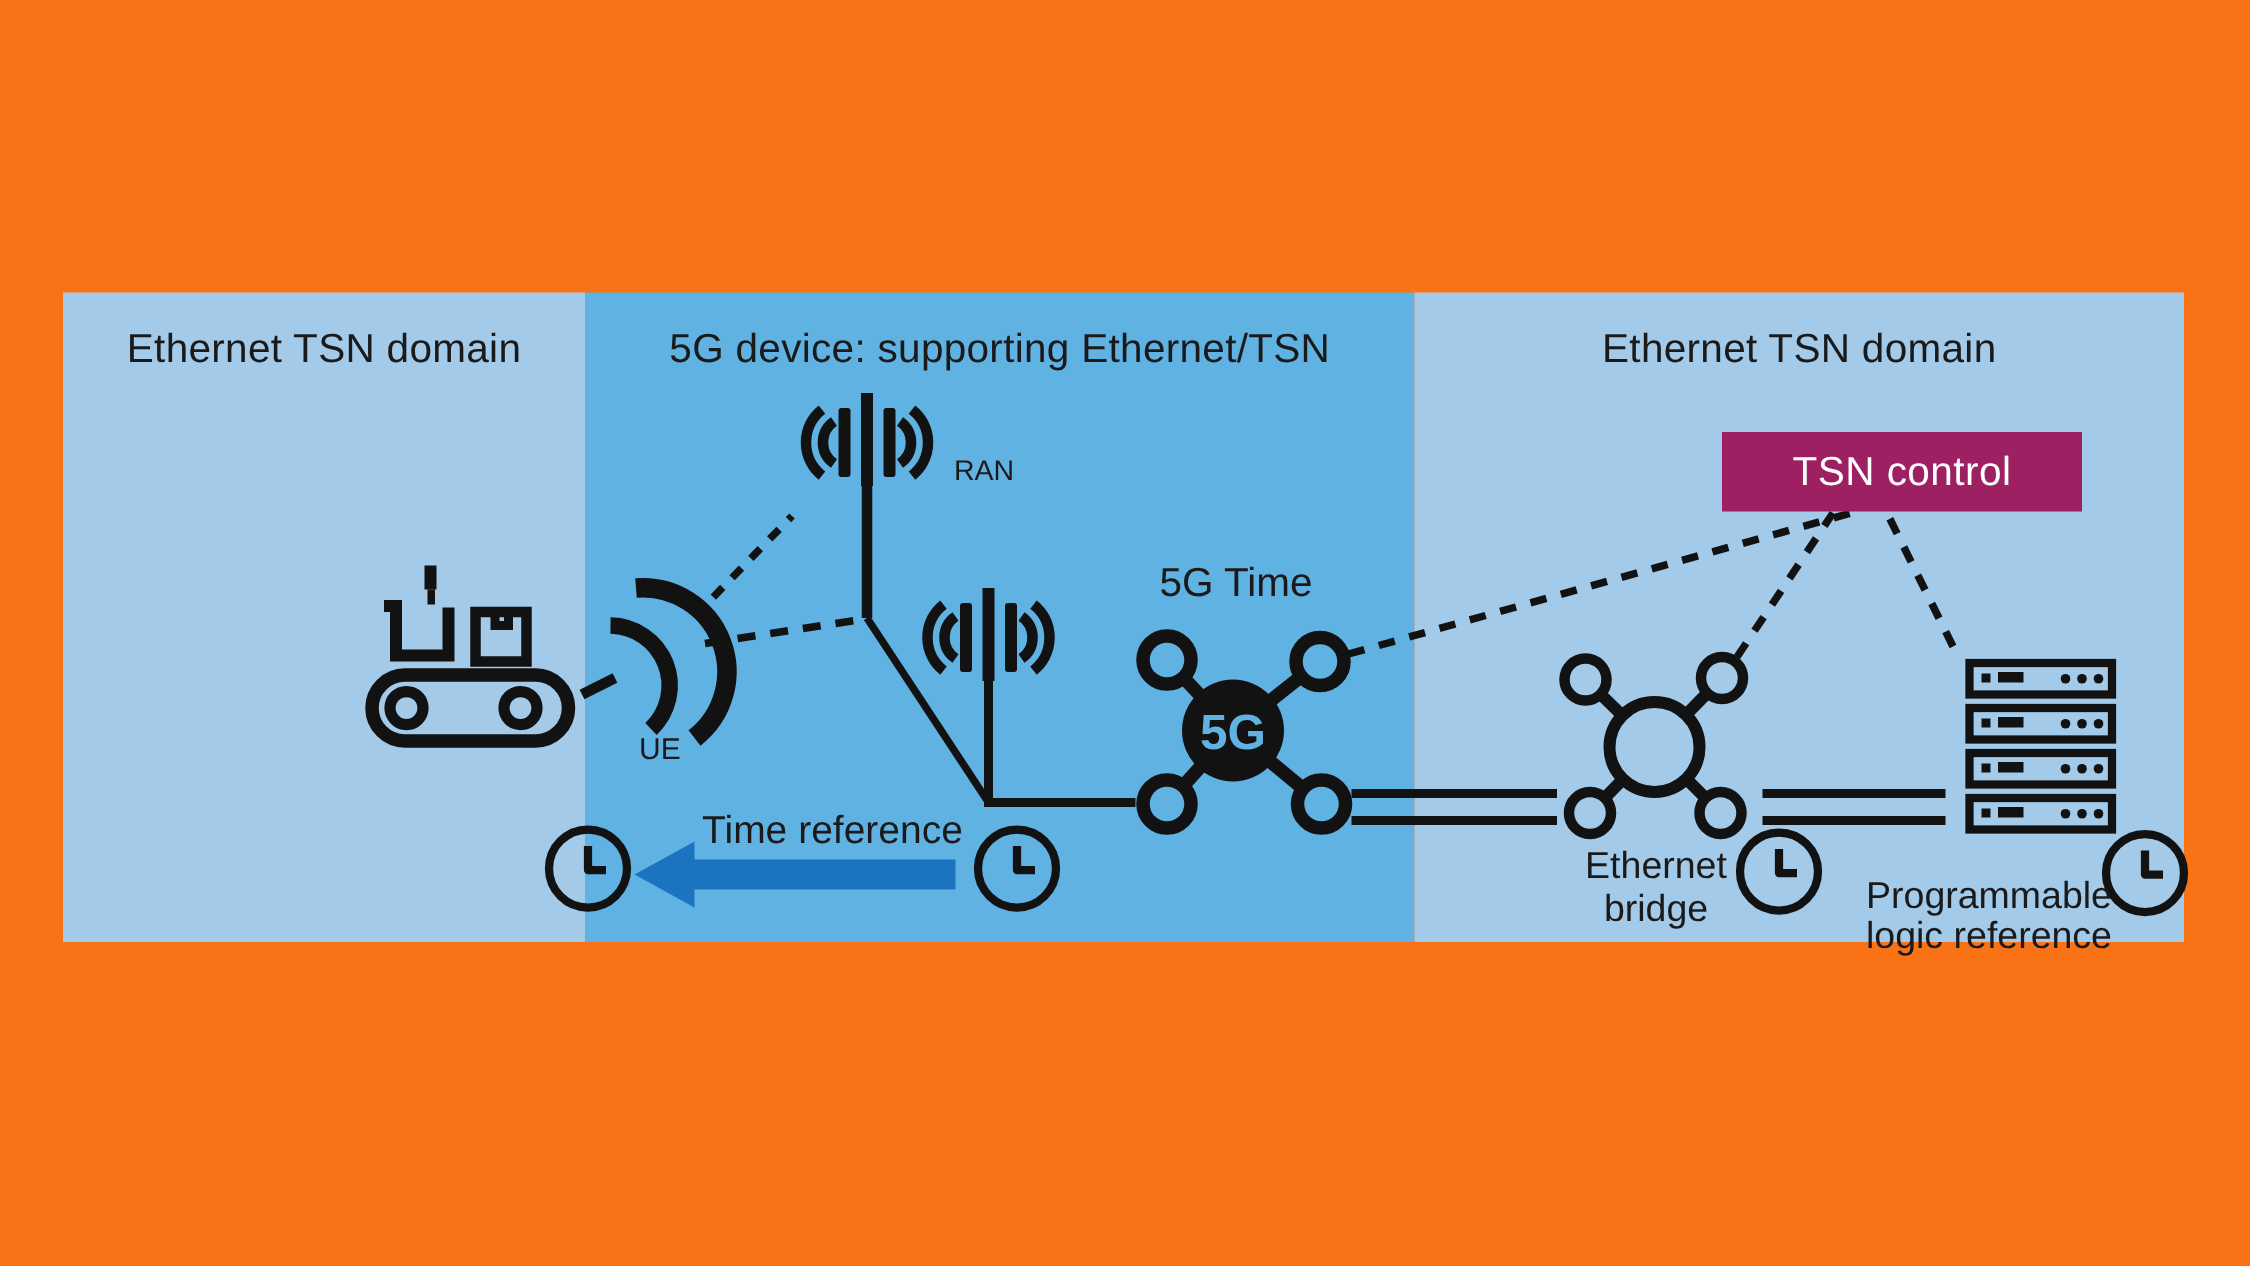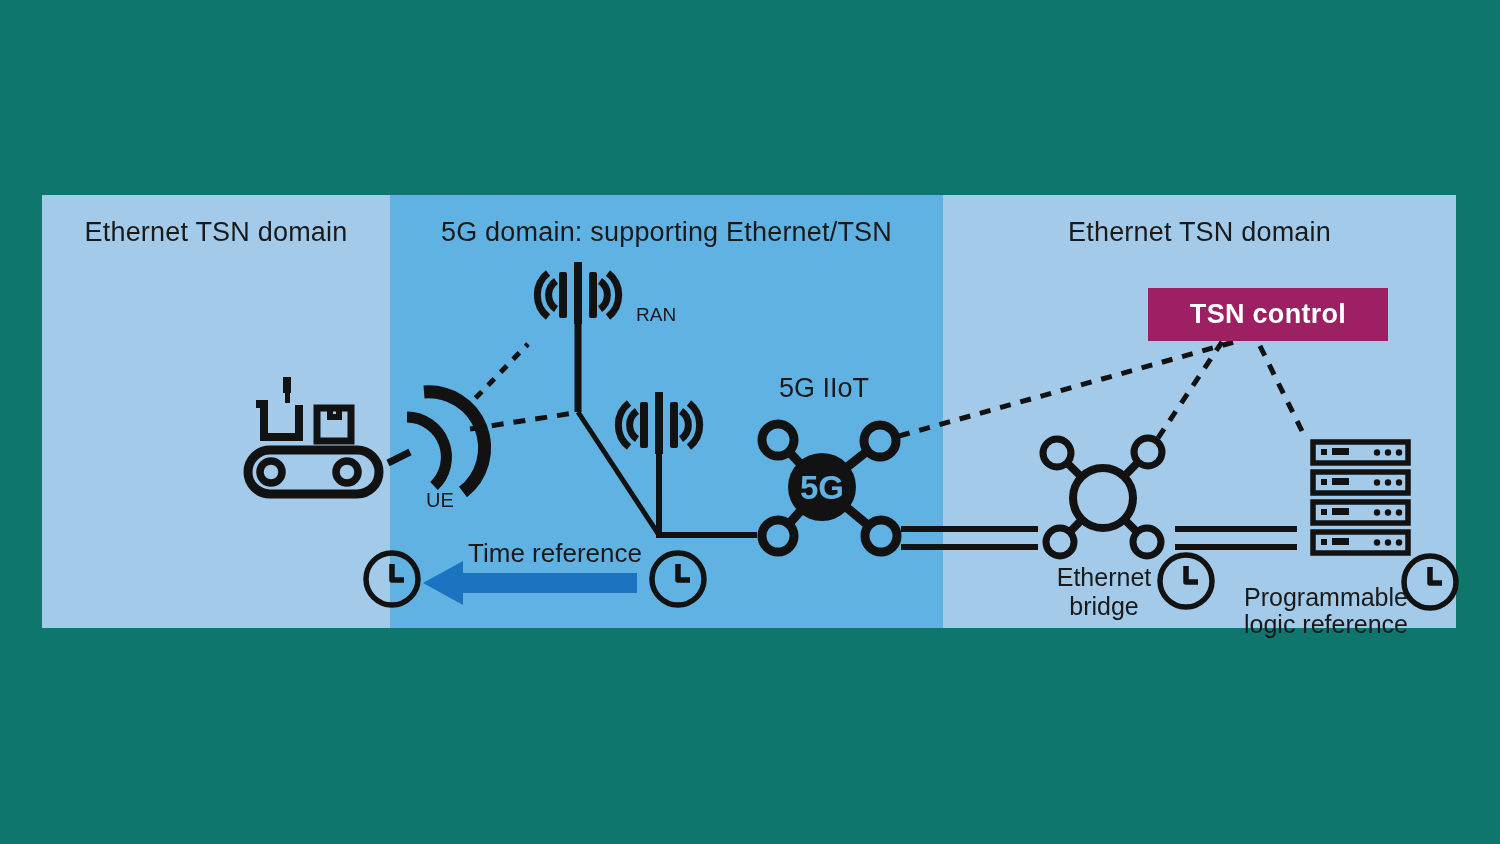--- a/index.html
+++ b/index.html
@@ -1,46 +1,46 @@
 <!DOCTYPE html>
 <html style="--light-blue: #a3cae9; --mid-blue: #60b2e2; --maroon: #9d2162; --arrow-blue: #1c73bf; --ink: #121212; --text: #1a1a1a; --white: #ffffff;"><head>
 <meta charset="utf-8">
 <style>
   html,body{margin:0;padding:0;background:#fff;}
   .canvas{
-    position:relative;width:1500px;height:844px;background:#0f766e;overflow:hidden;
+    position:relative;width:1500px;height:844px;background:#f97316;overflow:hidden;
     font-family:"Liberation Sans",sans-serif;color:#1a1a1a;
   }
   .band{position:absolute;top:195px;height:433px;}
   .band.light{background:var(--light-blue);}
   .band.mid{background:var(--mid-blue);}
   .domain-title{
     position:absolute;top:217px;font-size:27px;letter-spacing:.2px;
     text-align:center;color:#1a1a1a;
   }
   .lbl{position:absolute;color:#1a1a1a;white-space:nowrap;}
   .lbl.center{text-align:center;white-space:normal;}
   .tsn-box{
     position:absolute;left:1148px;top:288px;width:240px;height:53px;
     background:var(--maroon);color:#fff;font-size:27px;line-height:53px;
-    text-align:center;letter-spacing:.3px;font-weight:bold;
+    text-align:center;letter-spacing:.3px;
   }
   svg{position:absolute;left:0;top:0;}
 </style>
 </head>
 <body>
 
 <div class="canvas">
 
   <div class="band light" style="left:42px;width:348px;"></div>
   <div class="band mid" style="left:390px;width:553px;"></div>
   <div class="band light" style="left:943px;width:513px;"></div>
 
   <div class="domain-title" style="left:42px;width:348px;">Ethernet TSN domain</div>
-  <div class="domain-title" style="left:390px;width:553px;">5G domain: supporting Ethernet/TSN</div>
+  <div class="domain-title" style="left:390px;width:553px;">5G device: supporting Ethernet/TSN</div>
   <div class="domain-title" style="left:943px;width:513px;">Ethernet TSN domain</div>
 
   <svg width="1500" height="844" viewBox="0 0 1500 844">
     <defs>
       <g id="antenna-shape" stroke="var(--ink)" fill="var(--ink)">
         <rect x="-4" y="-33" width="8" height="62" stroke="none"></rect>
         <rect x="-19" y="-23" width="8" height="46" rx="2" stroke="none"></rect>
         <rect x="11" y="-23" width="8" height="46" rx="2" stroke="none"></rect>
         <path d="M -22 -14 A 17 17 0 0 0 -22 14" fill="none" stroke-width="7"></path>
         <path d="M 22 -14 A 17 17 0 0 1 22 14" fill="none" stroke-width="7"></path>
@@ -164,21 +164,21 @@
     <use href="#clock-shape" x="678" y="579"></use>
     <use href="#clock-shape" x="1186" y="581"></use>
     <use href="#clock-shape" x="1430" y="582"></use>
   </svg>
 
 
   <div class="lbl" style="left:426px;top:489px;font-size:20px;">UE</div>
 
   <div class="lbl" style="left:636px;top:304px;font-size:19px;">RAN</div>
 
-  <div class="lbl center" style="left:744px;top:373px;width:160px;font-size:27px;">5G IIoT</div>
+  <div class="lbl center" style="left:744px;top:373px;width:160px;font-size:27px;">5G Time</div>
 
   <div class="tsn-box">TSN control</div>
 
   <div class="lbl center" style="left:1034px;top:563px;width:140px;font-size:25px;line-height:29px;">
     <div>Ethernet</div>
     <div>bridge</div>
   </div>
 
   <div class="lbl center" style="left:455px;top:538px;width:200px;font-size:26px;">Time reference</div>
 

